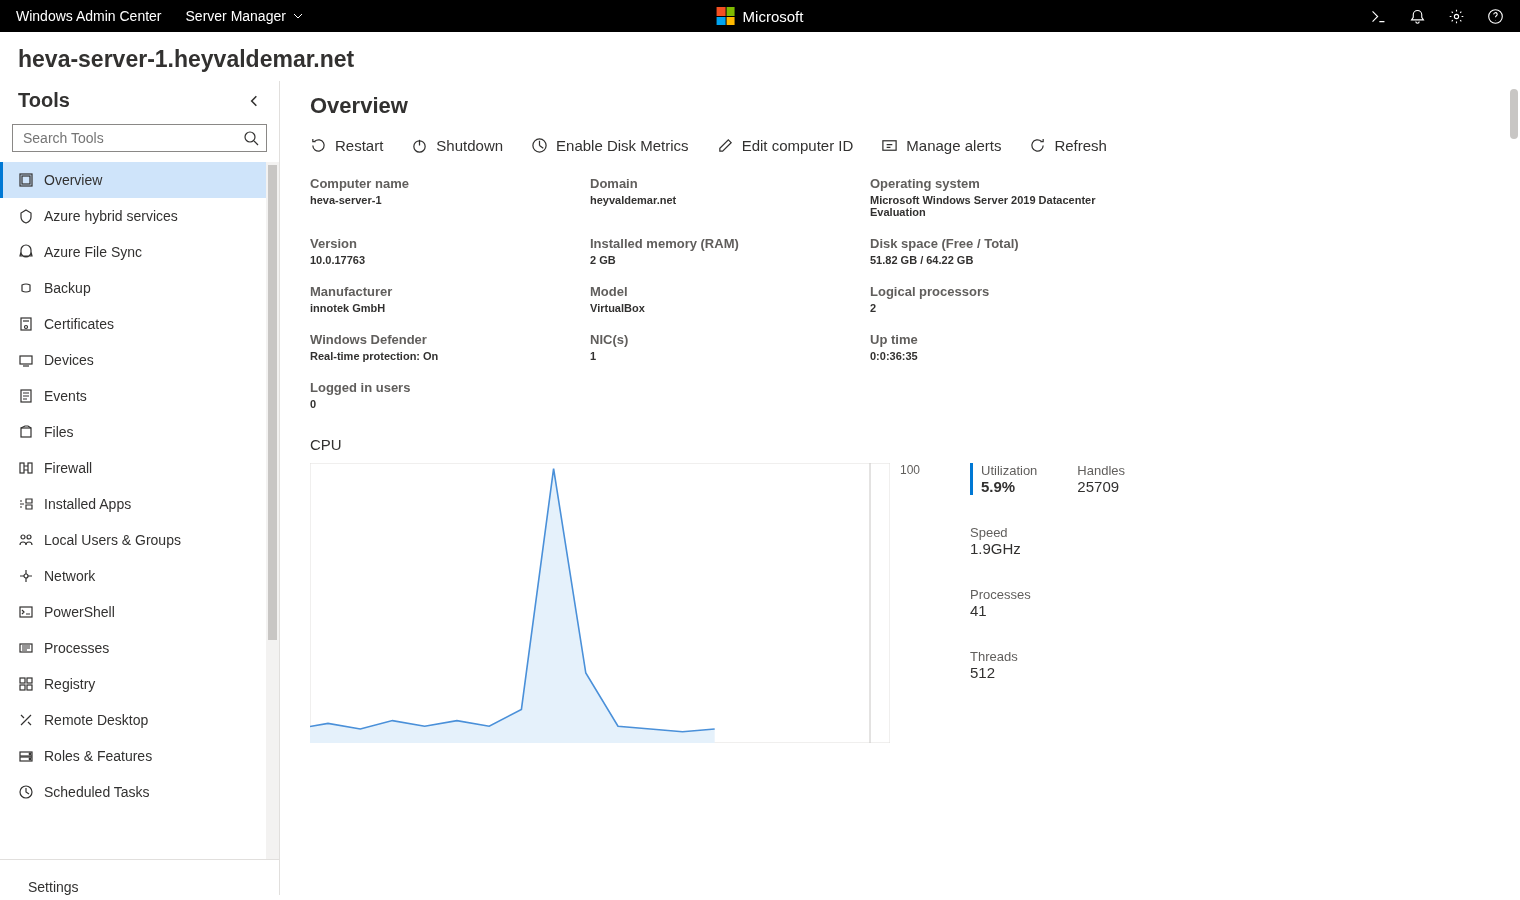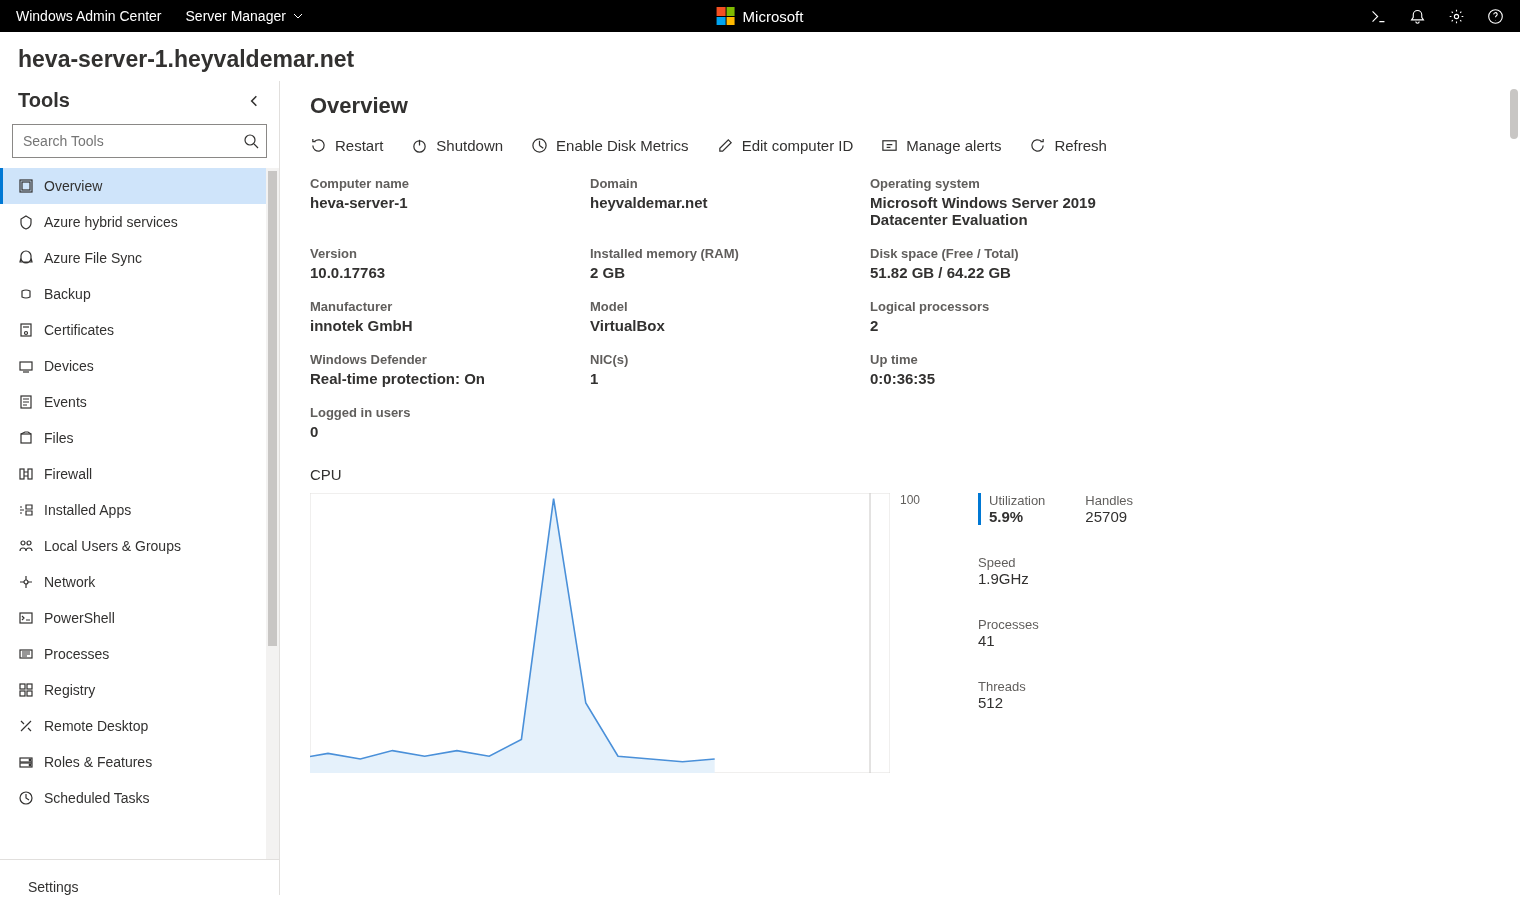--- a/index.html
+++ b/index.html
@@ -20,21 +20,21 @@
 .page-header { padding: 14px 18px 8px; font-size: 23px; font-weight: 700; }
 
 
 .layout { display: flex; height: calc(100% - 38px - 48px); }
 
 
 .sidebar { width: 280px; border-right: 1px solid #e1dfdd; display: flex; flex-direction: column; }
 .sidebar-head { display: flex; align-items: center; justify-content: space-between; padding: 8px 18px 8px; }
 .sidebar-head h2 { font-size: 20px; font-weight: 600; }
 .search-wrap { margin: 4px 12px 10px; position: relative; }
-.search-input { width: 100%; height: 34px; border: 1px solid #8a8886; padding: 0 34px 0 10px; font-size: 14px; background:#fff; }
+.search-input { width: 100%; height: 28px; border: 1px solid #8a8886; padding: 0 34px 0 10px; font-size: 14px; background:#fff; }
 .search-icon { position: absolute; right: 8px; top: 50%; transform: translateY(-50%); width: 16px; height: 16px; }
 .tool-list { flex: 1; overflow-y: hidden; position: relative; }
 .tool-scroll { position:absolute; top:0; right:0; bottom:0; width:13px; background:#f3f2f1;}
 .tool-thumb{ position:absolute; top:3px; right:2px; width:9px; height:475px; background:#c8c6c4; border-radius:0;}
 .tool-list ul { list-style: none; }
 .tool-item { display: flex; align-items: center; gap: 10px; padding: 0 18px; height: 36px; font-size: 14px; cursor: pointer; }
 .tool-item.selected { background: #cfe4fa; border-left: 3px solid #0078d4; padding-left: 15px; }
 .tool-item .ticon { width: 16px; height: 16px; display:flex; align-items:center; justify-content:center; }
 .tool-item .ticon svg{width:16px;height:16px;stroke:#323130;fill:none;stroke-width:1.2;}
 .settings-row { display:flex; align-items:flex-end; gap:10px; padding:0 18px; height:36px; border-top:1px solid #e1dfdd; cursor:pointer;}
@@ -43,25 +43,25 @@
 .main { flex: 1; overflow: hidden; position: relative; }
 .main-scroll { position:absolute; top:8px; right:2px; width:8px; height:50px; background:#c8c6c4; border-radius:4px;}
 .main-inner { padding: 12px 30px 0 30px; height: 100%; overflow: hidden; }
 .main-title { font-size: 22px; font-weight: 700; margin-bottom: 18px; }
 .actions { display: flex; gap: 28px; margin-bottom: 22px; flex-wrap: wrap; }
 .action { display: flex; align-items: center; gap: 8px; font-size: 15px; cursor: pointer; }
 .action svg { width: 17px; height: 17px; stroke: #323130; stroke-width:1.3; fill: none; }
 
 .info-grid { display: grid; grid-template-columns: 280px 280px 280px; row-gap: 18px; margin-bottom: 26px; font-weight: bold; }
 .info-label { font-size: 13px; color: #605e5c; margin-bottom: 3px; }
-.info-value { font-size: 15px; }
+.info-value { font-size: 11px; }
 .info-link { color: #0078d4; text-decoration: underline; cursor:pointer;}
 
 
-.cpu-section { display: flex; gap: 8px; }
+.cpu-section { display: flex; gap: 0; }
 .cpu-title { font-size: 15px; margin-bottom: 10px; }
 .cpu-chart { width: 580px; height: 280px; position:relative;}
 .cpu-chart svg{width:100%;height:100%;}
 .cpu-axis-100{position:absolute; right:-30px; top:0; font-size:12px; color:#605e5c;}
 .cpu-stats { margin-left: 80px; display:flex; gap:40px; flex-wrap:wrap; align-content:flex-start; width:260px;}
 .cpu-stats .col{display:flex;flex-direction:column;gap:30px;}
 .cpu-stat-block{}
 .cpu-stat-label{font-size:13px;color:#605e5c;}
 .cpu-stat-value{font-size:15px;}
 .cpu-utilbar{border-left:3px solid #0078d4;padding-left:8px;}

